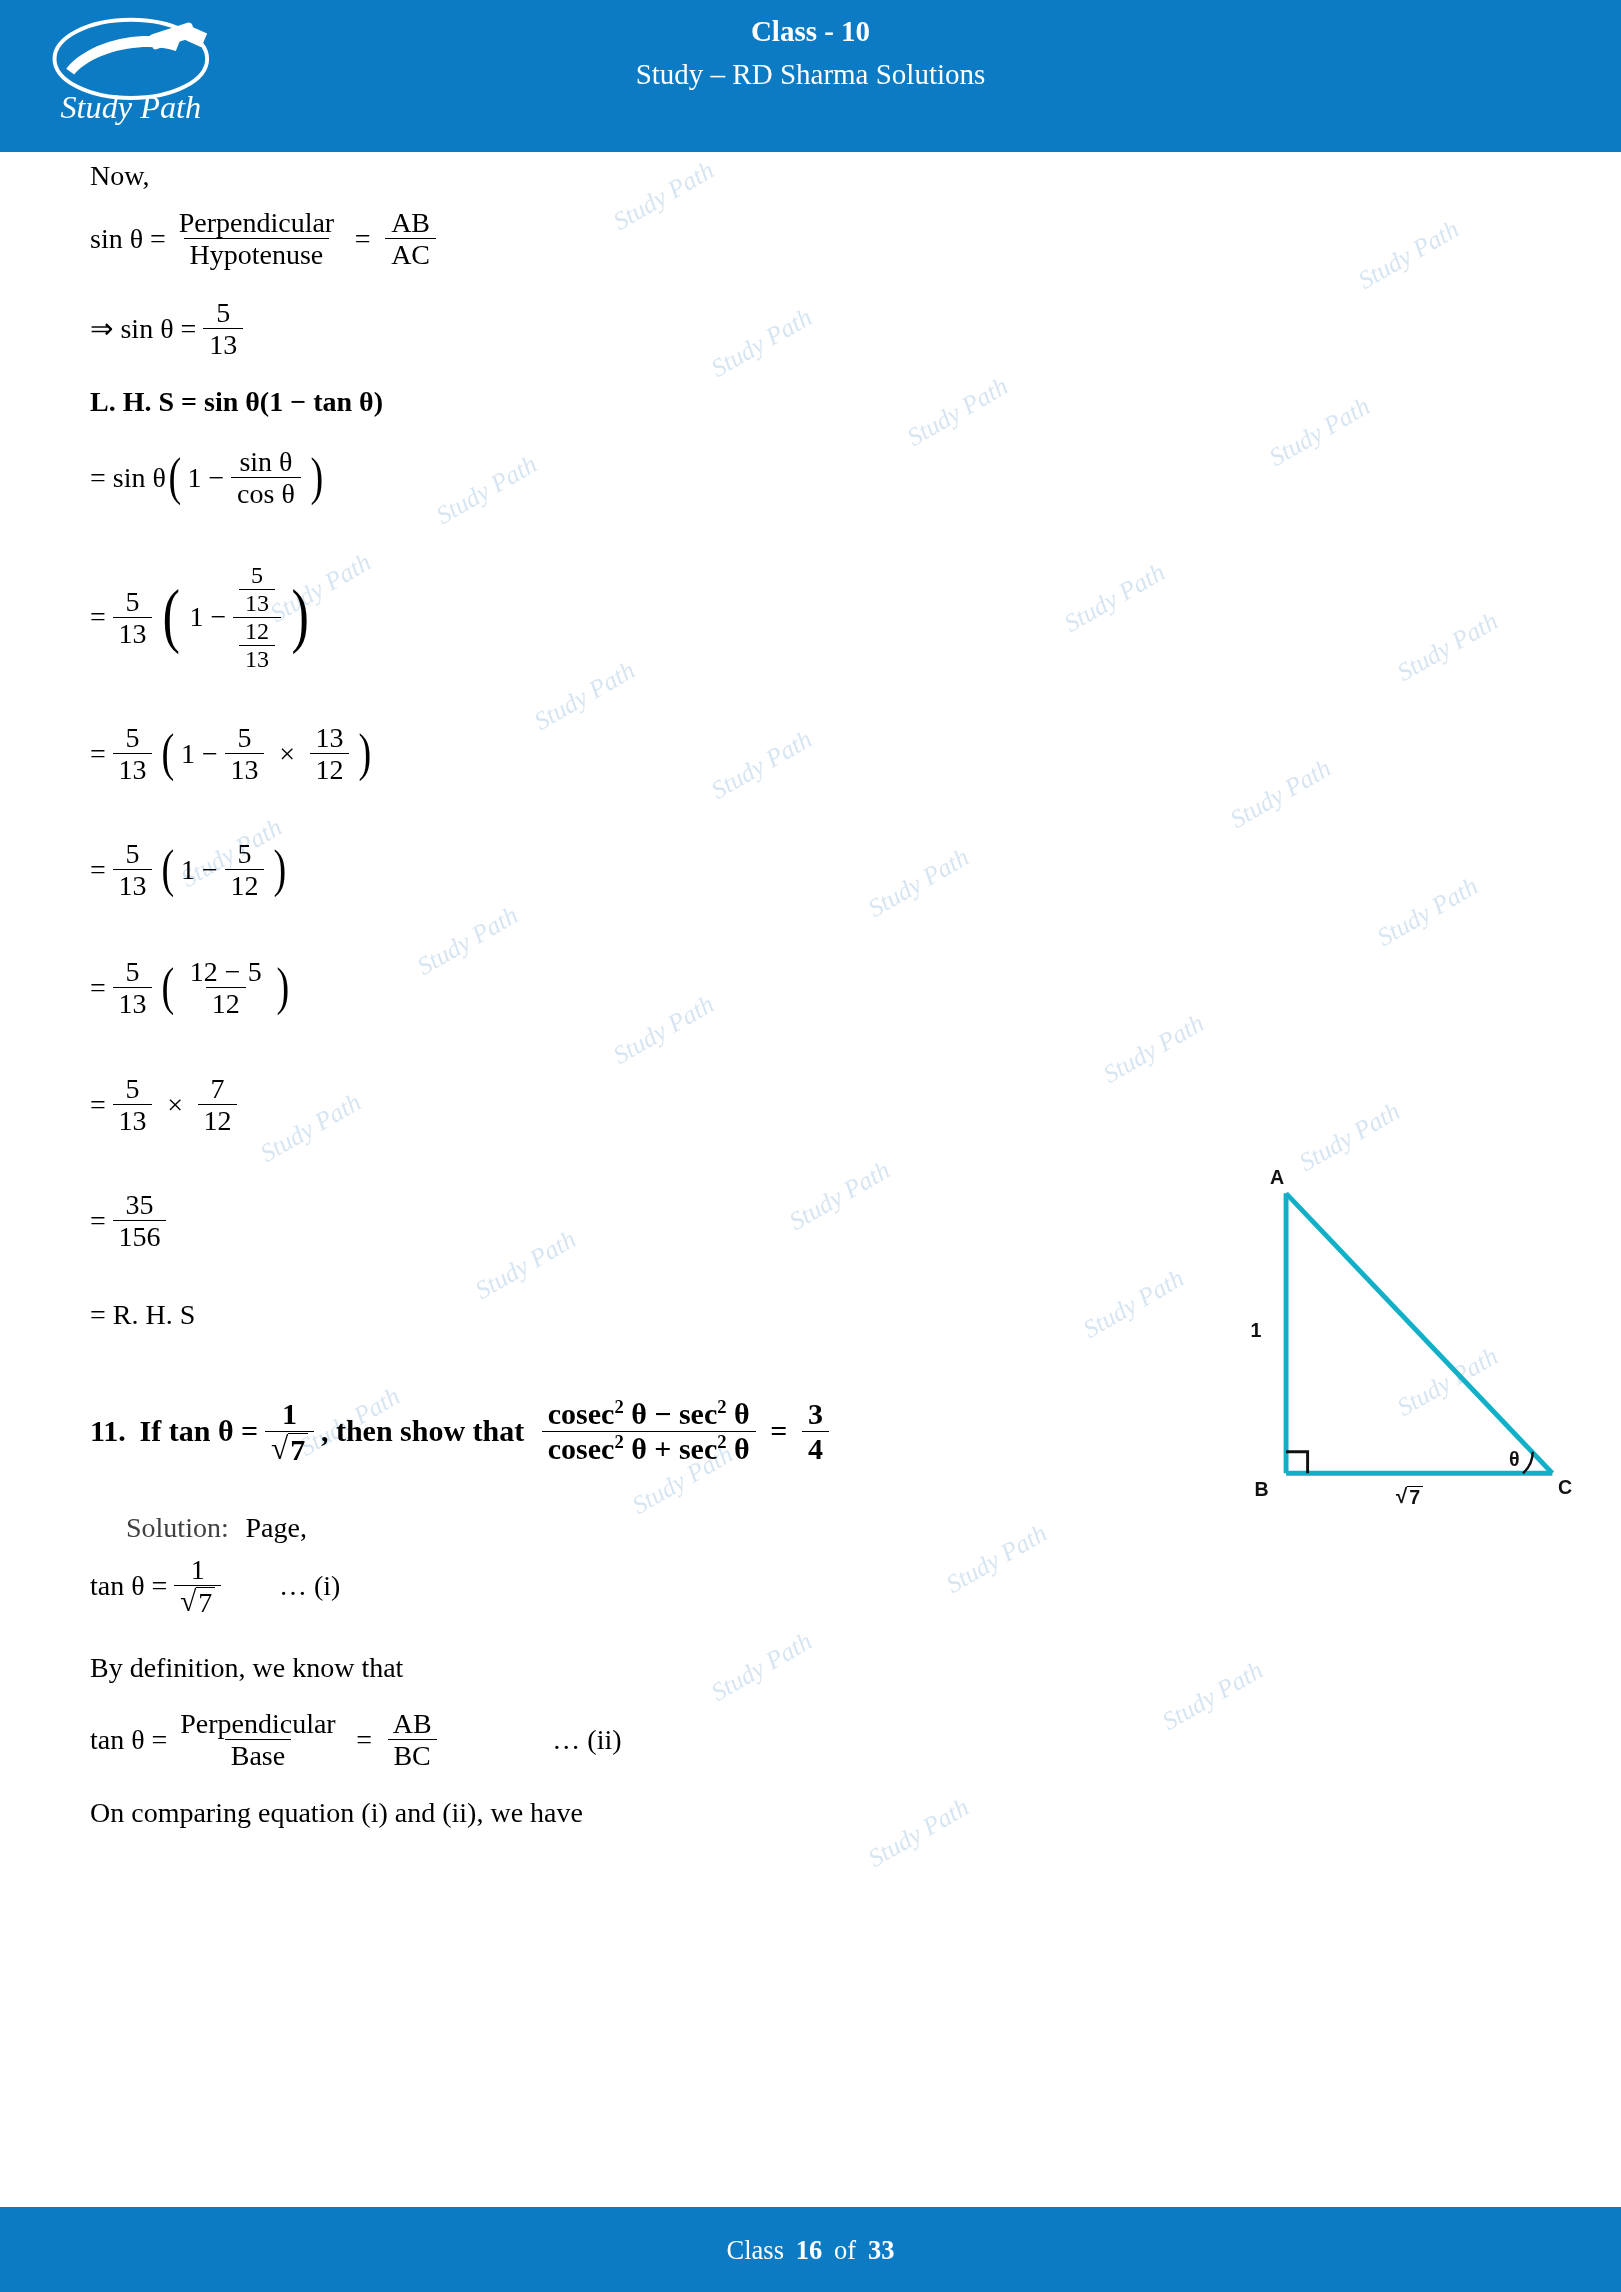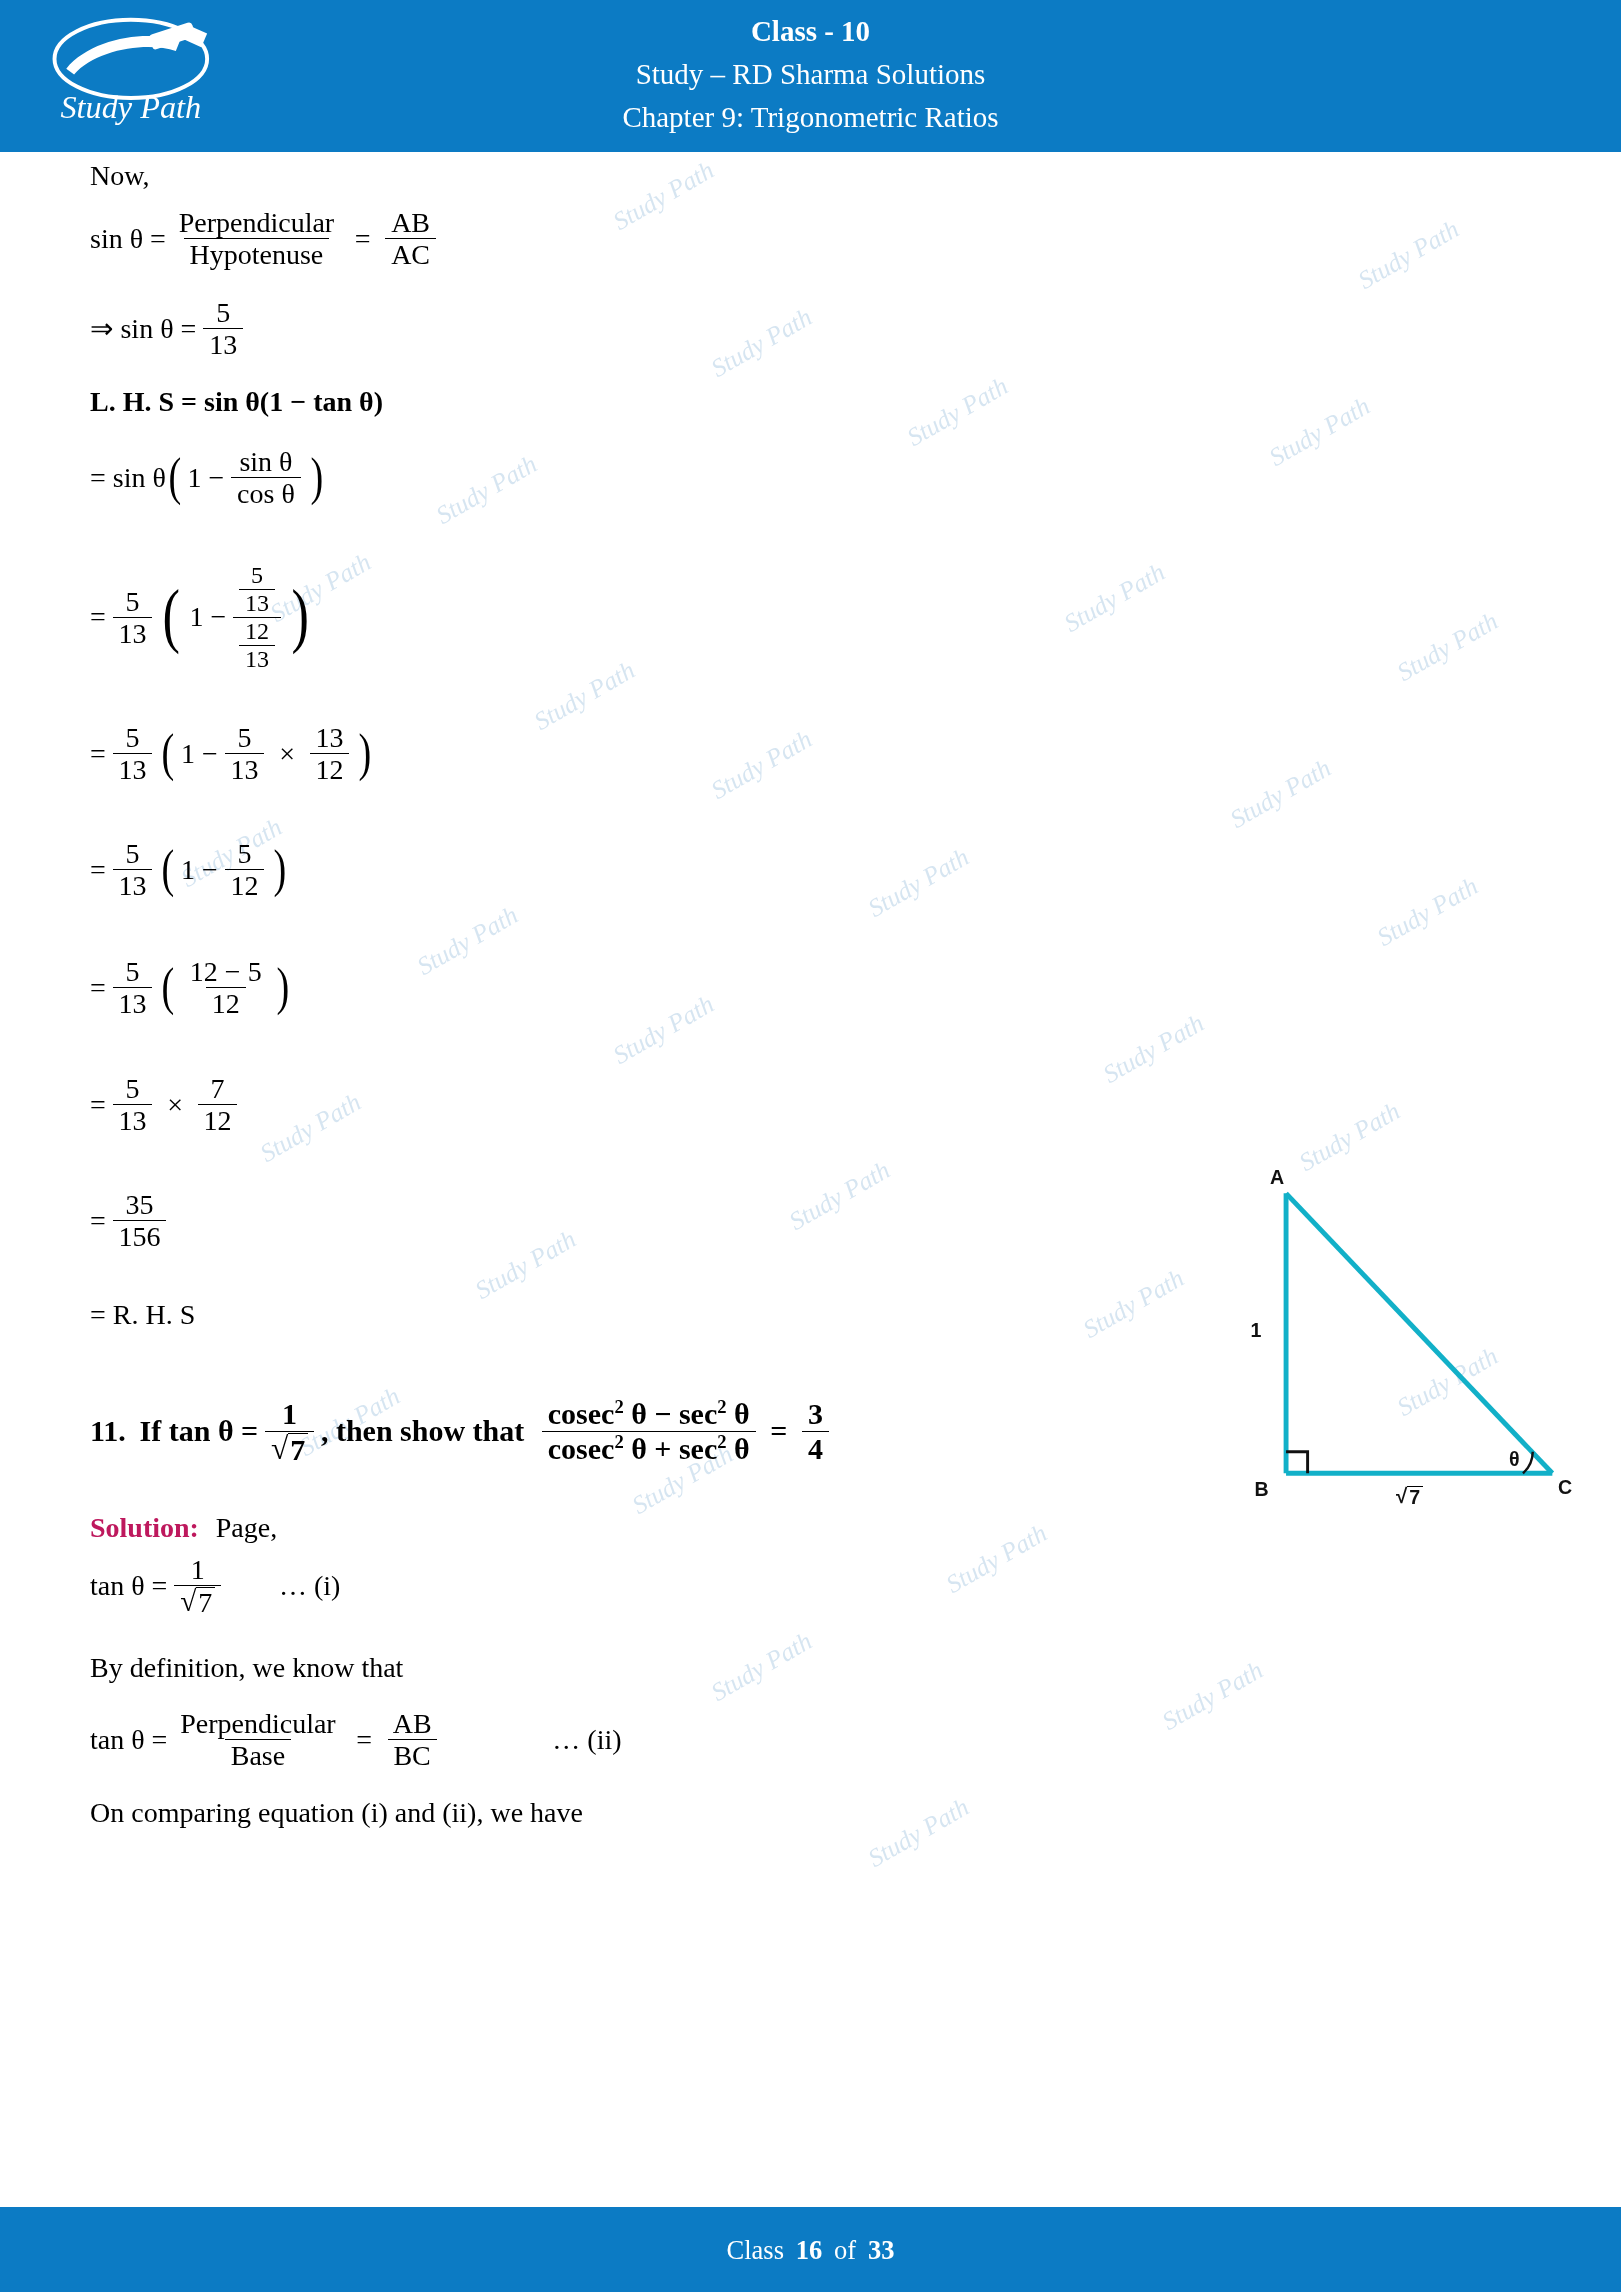--- a/index.html
+++ b/index.html
@@ -108,21 +108,21 @@
   }
   .mid-paren {
     display: inline-block;
     font-size: 1.9em;
     font-weight: 300;
     line-height: 0.78;
     vertical-align: middle;
     transform: translateY(-1px) scaleX(0.72);
   }
   .op { margin: 0 7.8px; }
-  .sol-label { color: #be185d; font-weight: bold; }
+  .sol-label { color: #404040; font-weight: normal; margin-left: 36px; }
   .bold { font-weight: bold; }
   sup.ex { font-size: 0.62em; vertical-align: super; }
 
   .sqrt {
     display: inline-flex;
     align-items: flex-start;
   }
   .sqrt .rad { font-size: 1.05em; line-height: 1; }
   .sqrt .radicand {
     border-top: 1.6px solid #000;
@@ -168,21 +168,20 @@
       <ellipse cx="100" cy="52" rx="78" ry="40" fill="none" stroke="#ffffff" stroke-width="4"></ellipse>
       <path d="M34 62 C60 30, 120 22, 150 34 L146 44 C118 34, 64 42, 42 68 Z" fill="#ffffff"></path>
       <rect x="118" y="28" width="46" height="16" rx="4" transform="rotate(-18 118 28)" fill="#ffffff"></rect>
       <path d="M160 18 l18 8 -6 14 -18 -8 z" fill="#ffffff"></path>
       <text x="100" y="112" font-family="Liberation Serif, serif" font-style="italic" font-size="33" fill="#ffffff" text-anchor="middle">Study Path</text>
     </svg>
   </div>
   <div class="header-titles">
     <div class="line1">Class - 10</div>
     <div class="line2">Study – RD Sharma Solutions</div>
-    <div class="line3">Chapter 9: Trigonometric Ratios</div>
   </div>
 </div>
 
 <div class="content">
 
   <div class="wm" style="left:608px;  top:29px;">Study Path</div>
   <div class="wm" style="left:1353px; top:88px;">Study Path</div>
   <div class="wm" style="left:706px;  top:176px;">Study Path</div>
   <div class="wm" style="left:902px;  top:245px;">Study Path</div>
   <div class="wm" style="left:1264px; top:265px;">Study Path</div>

